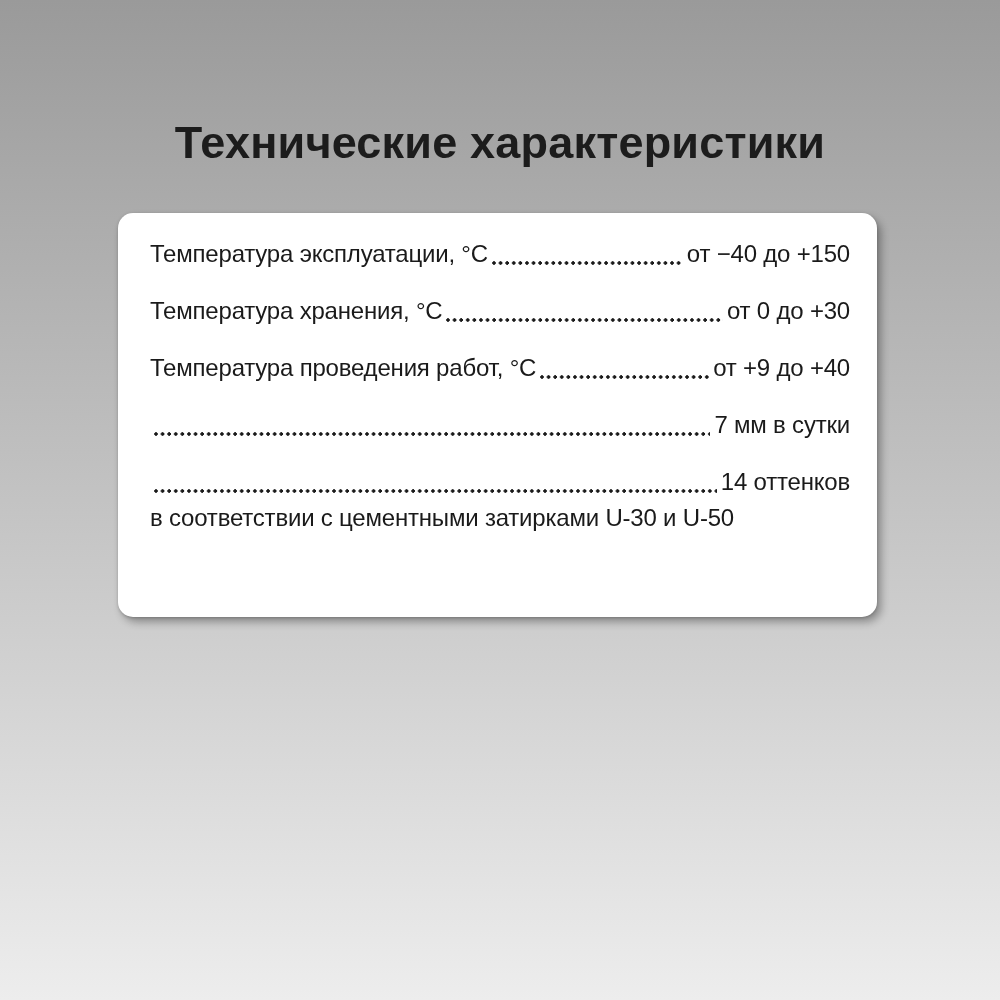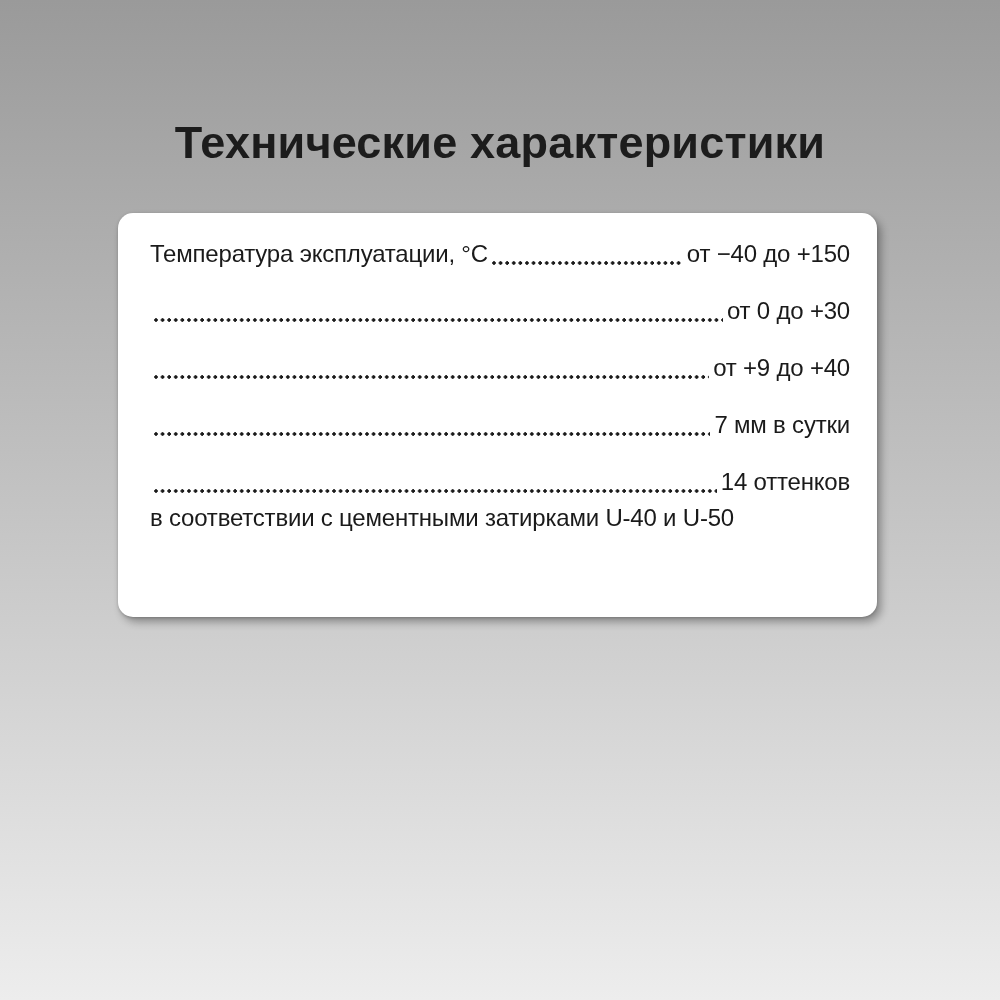--- a/index.html
+++ b/index.html
@@ -60,35 +60,37 @@
 
 <div class="card">
 
   <div class="spec-row">
     <span class="spec-label">Температура эксплуатации, °С</span>
     <span class="dot-leader"></span>
     <span class="spec-value">от −40 до +150</span>
   </div>
 
   <div class="spec-row">
+    <span class="spec-label">Температура хранения, °С</span>
     <span class="dot-leader"></span>
     <span class="spec-value">от 0 до +30</span>
   </div>
 
   <div class="spec-row">
+    <span class="spec-label">Температура проведения работ, °С</span>
     <span class="dot-leader"></span>
     <span class="spec-value">от +9 до +40</span>
   </div>
 
 
   <div class="spec-row">
     <span class="dot-leader"></span>
     <span class="spec-value">7 мм в сутки</span>
   </div>
 
   <div class="spec-row">
     <span class="dot-leader"></span>
     <span class="spec-value">14 оттенков</span>
   </div>
 
-  <div class="spec-note">в соответствии с цементными затирками U-40 и U-50</div>
+  <div class="spec-note">в соответствии с цементными затирками U-30 и U-50</div>
 
 </div>
 
 </body></html>

